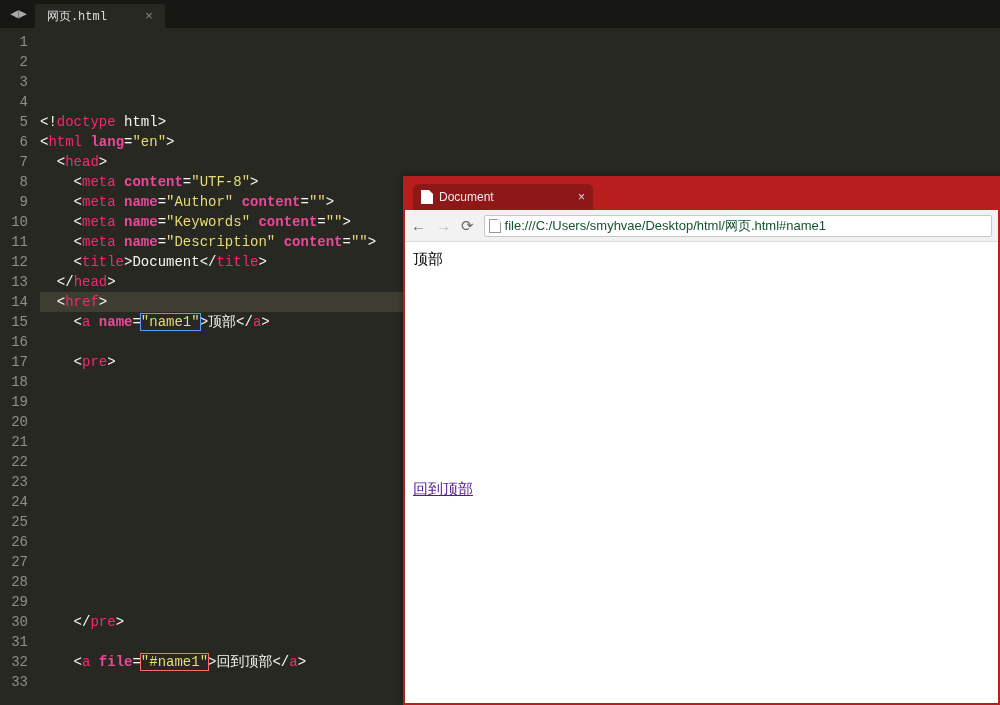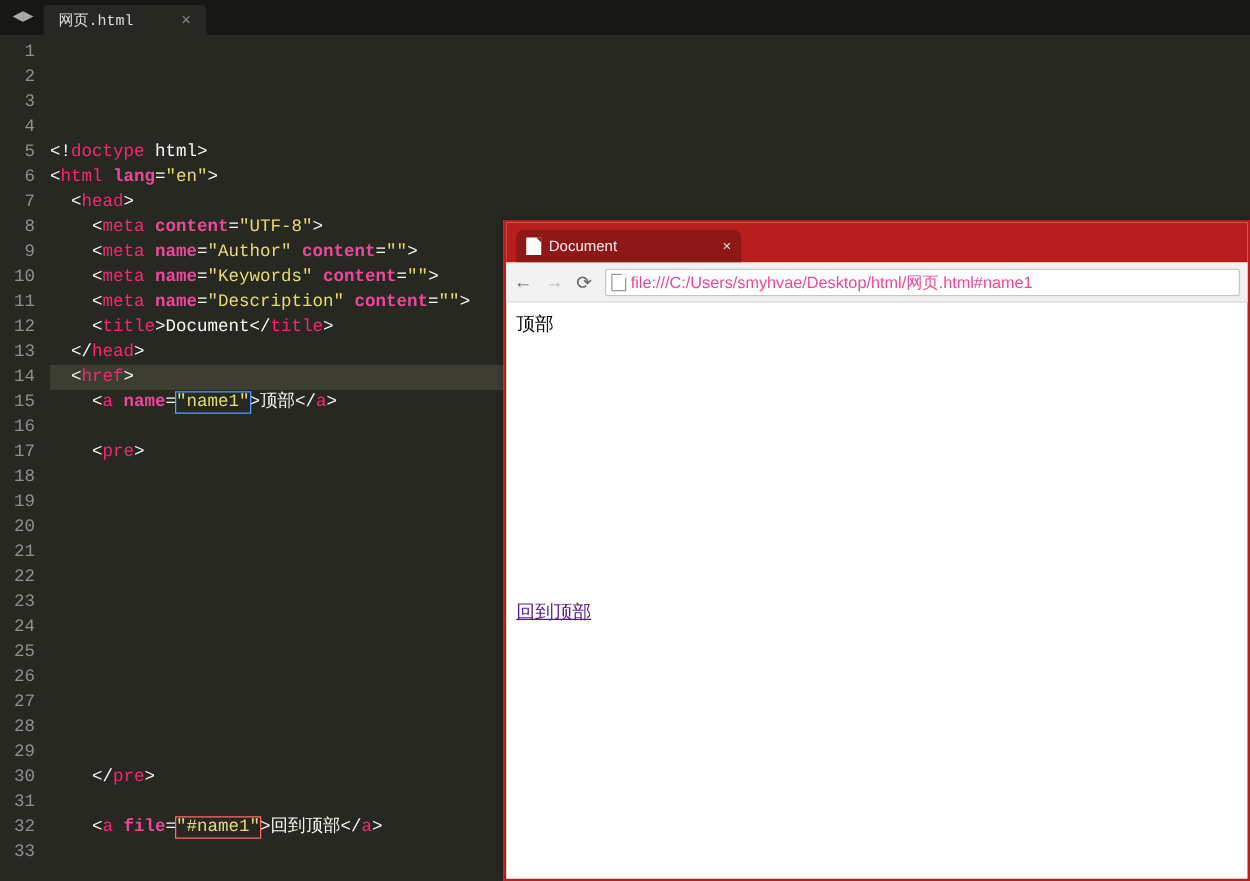--- a/index.html
+++ b/index.html
@@ -162,21 +162,21 @@
   flex: 1;
   height: 22px;
   background: #fff;
   border: 1px solid #c7c7c7;
   border-radius: 2px;
   display: flex;
   align-items: center;
   padding: 0 4px;
   gap: 4px;
   font-size: 13px;
-  color: #ec4899;
+  color: #14532d;
 }
 .addr-icon {
   width: 12px; height: 14px;
   background: #fff; border: 1px solid #999;
   position: relative;
 }
 .addr-icon::before {
   content: ''; position: absolute; right: -1px; top: -1px;
   border-top: 4px solid #f2f2f2; border-left: 4px solid transparent;
 }

